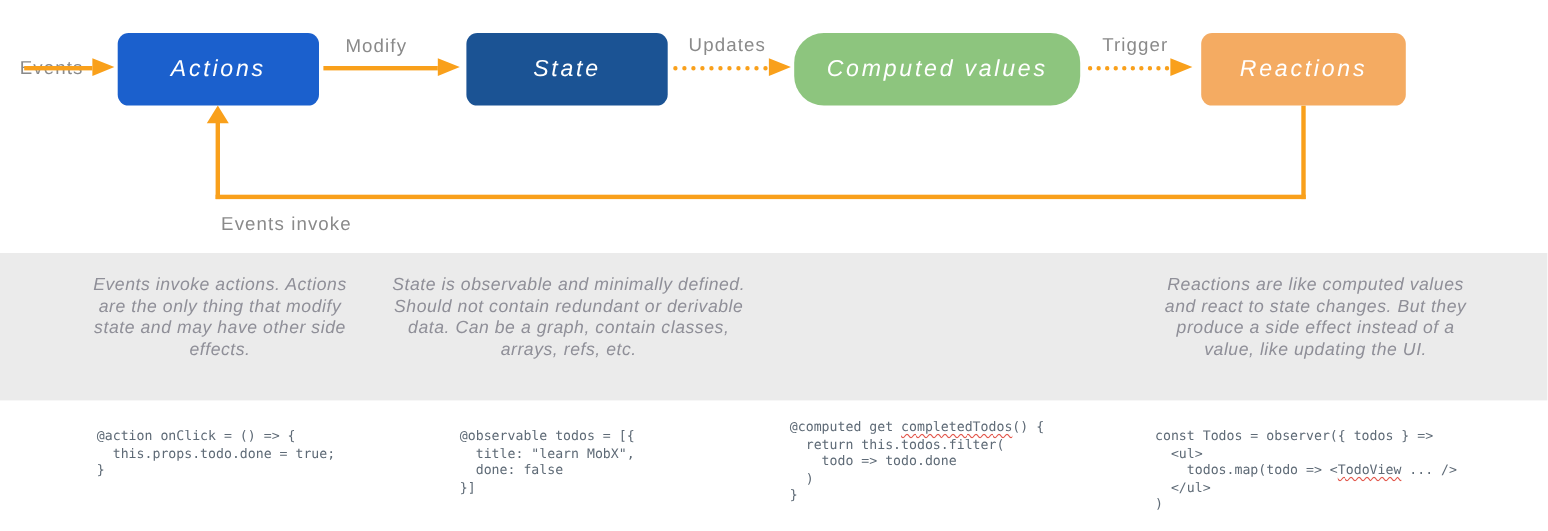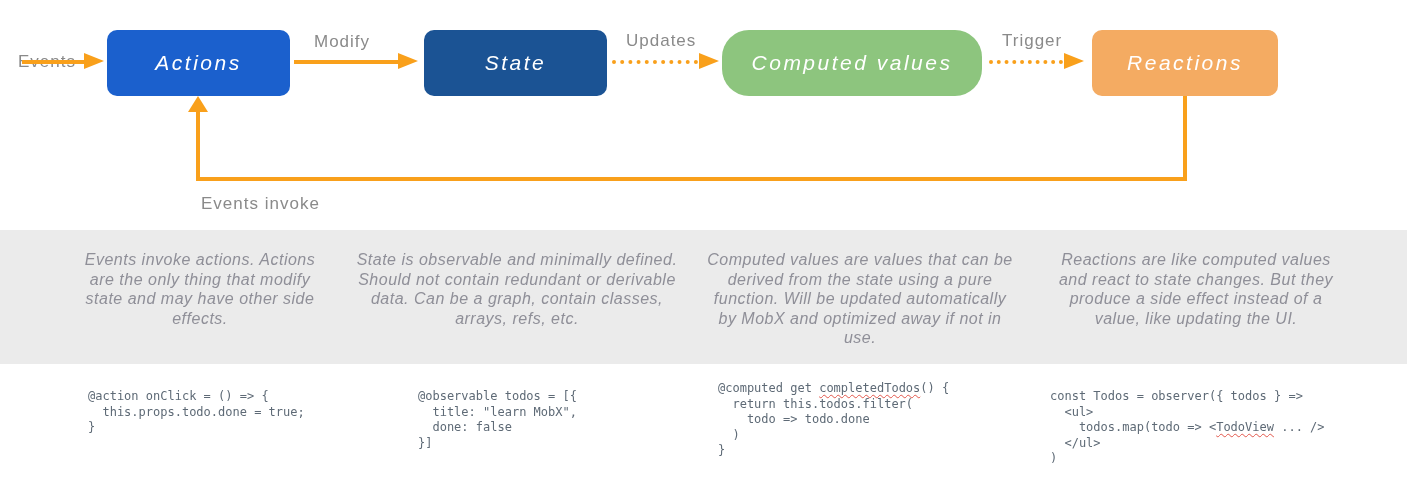--- a/index.html
+++ b/index.html
@@ -112,21 +112,20 @@
   <div class="node node-computed">
       <span>Computed values</span>
     </div>
   <div class="node node-reactions">
       <span>Reactions</span>
     </div>
 
   <div class="band"></div>
   <div class="desc desc-actions">Events invoke actions. Actions are the only thing that modify state and may have other side effects.</div>
   <div class="desc desc-state">State is observable and minimally defined. Should not contain redundant or derivable data. Can be a graph, contain classes, arrays, refs, etc.</div>
-  <div class="desc desc-computed">Computed values are values that can be derived from the state using a pure function. Will be updated automatically by MobX and optimized away if not in use.</div>
   <div class="desc desc-reactions">Reactions are like computed values and react to state changes. But they produce a side effect instead of a value, like updating the UI.</div>
 
   <pre class="code code-action">@action onClick = () =&gt; {
   this.props.todo.done = true;
 }</pre>
   <pre class="code code-observable">@observable todos = [{
   title: "learn MobX",
   done: false
 }]</pre>
   <pre class="code code-computed">@computed get <span class="squiggle">completedTodos</span>() {

